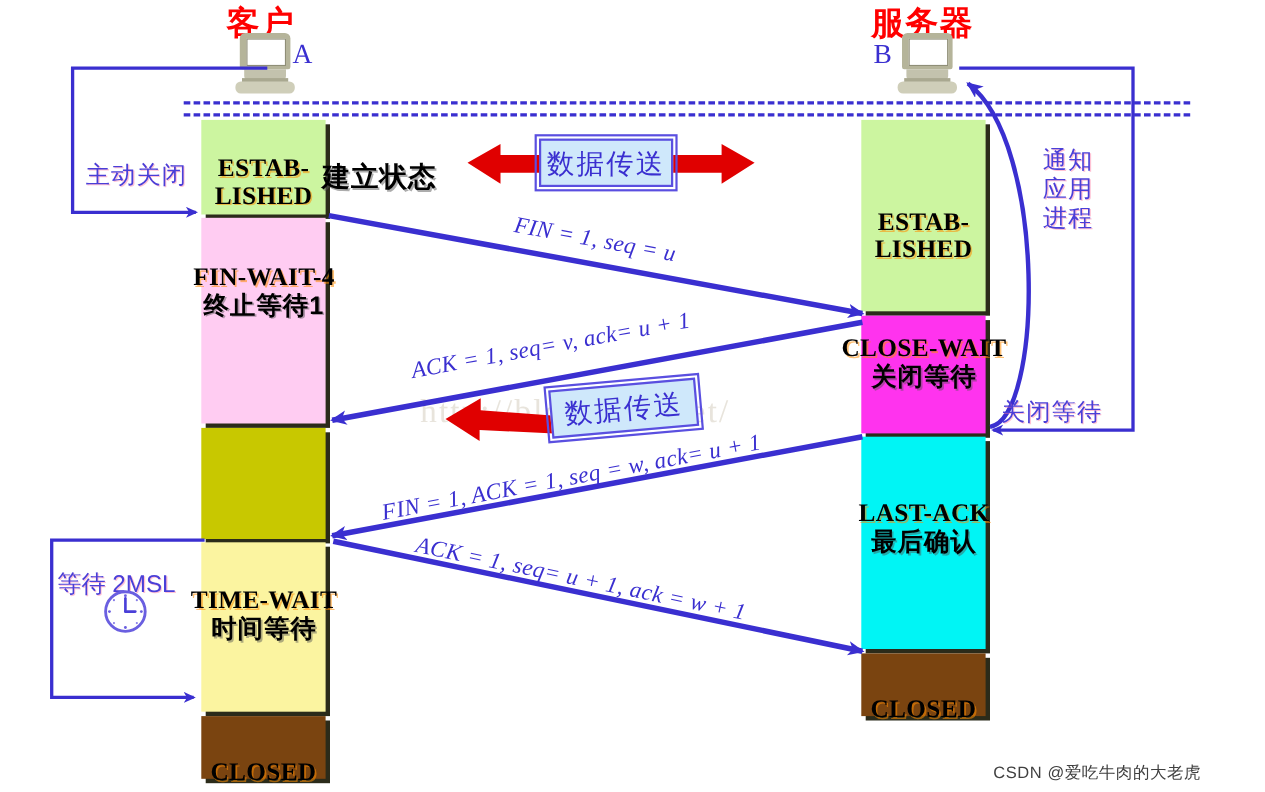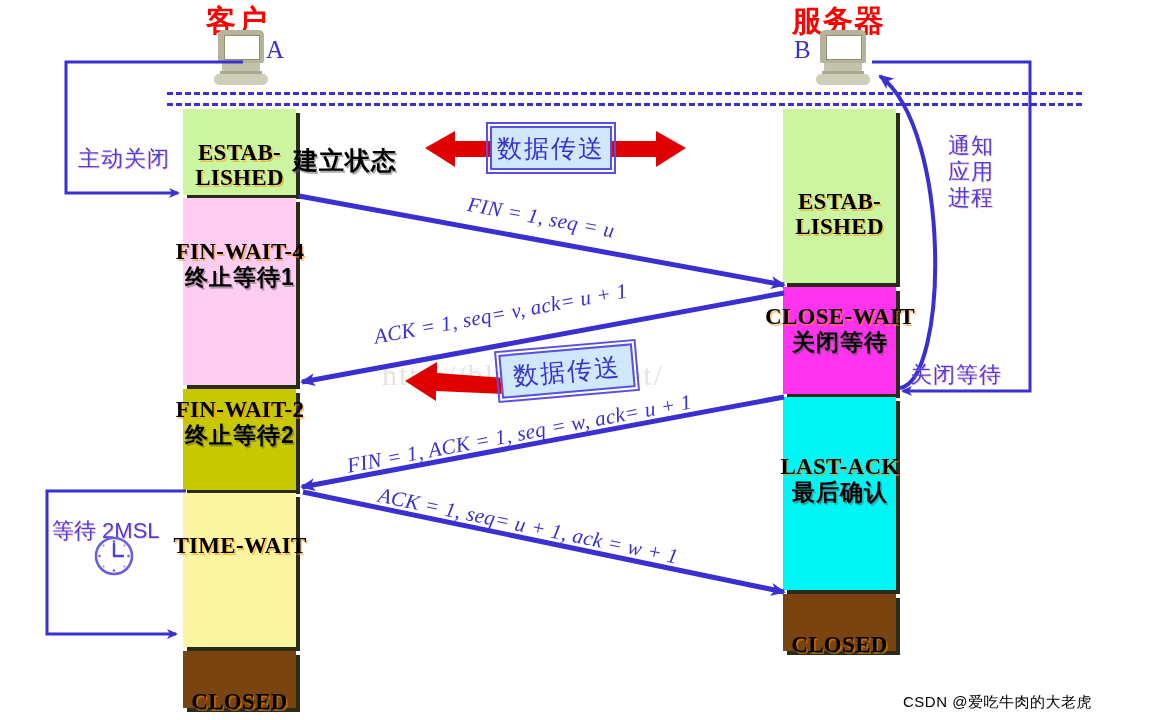--- a/index.html
+++ b/index.html
@@ -123,21 +123,21 @@
 
   
   .watermark{
     position:absolute;white-space:nowrap;
     font-family:"Liberation Serif", serif;
     font-size:30px;color:#e8e4dc;letter-spacing:2px;
   }
   .credit{
     position:absolute;white-space:nowrap;
     font-family:"Liberation Sans", sans-serif;
-    font-size:15px;color:#000000;letter-spacing:.5px;
+    font-size:15px;color:#404040;letter-spacing:.5px;
   }
 
   
   .clock{position:absolute;width:44px;height:44px;}
 </style>
 </head>
 <body>
 
 <div id="stage">
 
@@ -219,27 +219,24 @@
     <span class="en">ESTAB-</span>
     <span class="en">LISHED</span>
   </div>
   <div class="estab-cn" style="left:293px;top:144px;">建立状态</div>
 
   <div class="state-label" style="left:160px;top:240px;width:160px;text-align:center;">
     <span class="en">FIN-WAIT-4</span>
     <span class="cn">终止等待1</span>
   </div>
 
-  <div class="state-label" style="left:160px;top:398px;width:160px;text-align:center;">
-    <span class="en">FIN-WAIT-2</span>
-    <span class="cn">终止等待2</span>
-  </div>
 
   <div class="state-label" style="left:160px;top:534px;width:160px;text-align:center;">
     <span class="en">TIME-WAIT</span>
+    <span class="cn">时间等待</span>
   </div>
 
   <div class="state-label center" style="left:183px;top:663px;width:113px;">
     <span class="en">CLOSED</span>
   </div>
 
   <div class="state-label center" style="left:783px;top:163px;width:113px;">
     <span class="en">ESTAB-</span>
     <span class="en">LISHED</span>
   </div>

